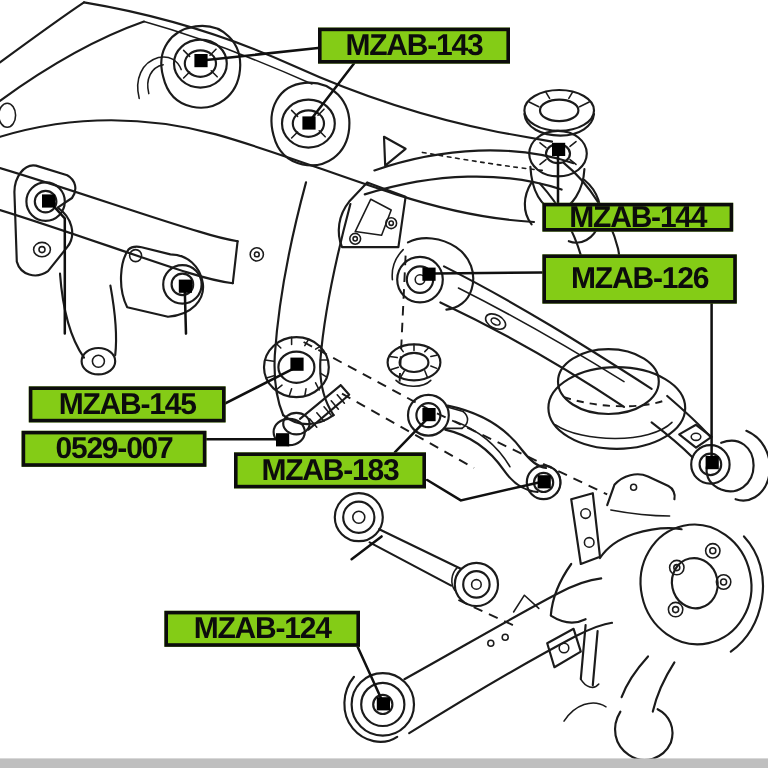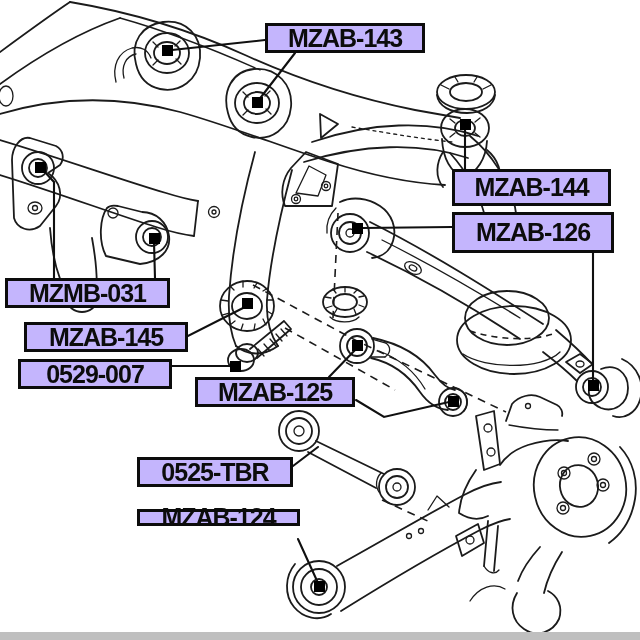--- a/index.html
+++ b/index.html
@@ -1,19 +1,19 @@
 <!DOCTYPE html>
 <html><head>
 <meta charset="utf-8">
 <style>
   html,body{margin:0;padding:0;background:#ffffff;}
   #stage{position:relative;width:640px;height:640px;background:#fff;overflow:hidden;
          font-family:"Liberation Sans",sans-serif;}
   #stage svg{position:absolute;left:0;top:0;}
-  .lbl{position:absolute;box-sizing:border-box;border:3px solid #0c0c0c;background:#c4b5fd;
+  .lbl{position:absolute;box-sizing:border-box;border:3px solid #0c0c0c;background:#84cc16;
        display:flex;align-items:center;justify-content:center;
        font-weight:700;font-size:25px;letter-spacing:-1px;color:#0c0c0c;
        white-space:nowrap;line-height:1;}
   .ln{fill:none;stroke:#1b1b1b;stroke-width:1.8;stroke-linecap:round;stroke-linejoin:round;}
   .thin{stroke-width:1.3;}
   .ldr{fill:none;stroke:#101010;stroke-width:2.1;stroke-linecap:round;}
   .dsh{fill:none;stroke:#1b1b1b;stroke-width:1.6;stroke-dasharray:8 6;}
   .sq{fill:#000;stroke:none;}
 </style>
 </head>
@@ -245,22 +245,20 @@
     <rect class="sq" x="230" y="361" width="11" height="11"></rect>
     <rect class="sq" x="352" y="340" width="11" height="11"></rect>
     <rect class="sq" x="448" y="396" width="11" height="11"></rect>
     <rect class="sq" x="314" y="581" width="11" height="11"></rect>
   </g>
 
   <rect x="0" y="632" width="640" height="8" fill="#bfbfbf"></rect>
 </svg>
 
 <div class="lbl" style="left:265px;top:23px;width:160px;height:30px;">MZAB-143</div>
-<div class="lbl" style="left:452px;top:169px;width:159px;height:37px;">MZAB-144</div>
+<div class="lbl" style="left:452px;top:169px;width:159px;height:24px;">MZAB-144</div>
 <div class="lbl" style="left:452px;top:212px;width:162px;height:41px;">MZAB-126</div>
-<div class="lbl" style="left:5px;top:278px;width:165px;height:30px;">MZMB-031</div>
 <div class="lbl" style="left:7px;top:322px;width:164px;height:30px;margin-left:17px;">MZAB-145</div>
 <div class="lbl" style="left:18px;top:359px;width:154px;height:30px;">0529-007</div>
-<div class="lbl" style="left:195px;top:377px;width:160px;height:30px;">MZAB-125</div>
-<div class="lbl" style="left:137px;top:457px;width:156px;height:30px;">0525-TBR</div>
-<div class="lbl" style="left:137px;top:509px;width:163px;height:17px;">MZAB-124</div>
+<div class="lbl" style="left:195px;top:377px;width:160px;height:30px;">MZAB-183</div>
+<div class="lbl" style="left:137px;top:509px;width:163px;height:30px;">MZAB-124</div>
 
 </div>
 
 </body></html>

